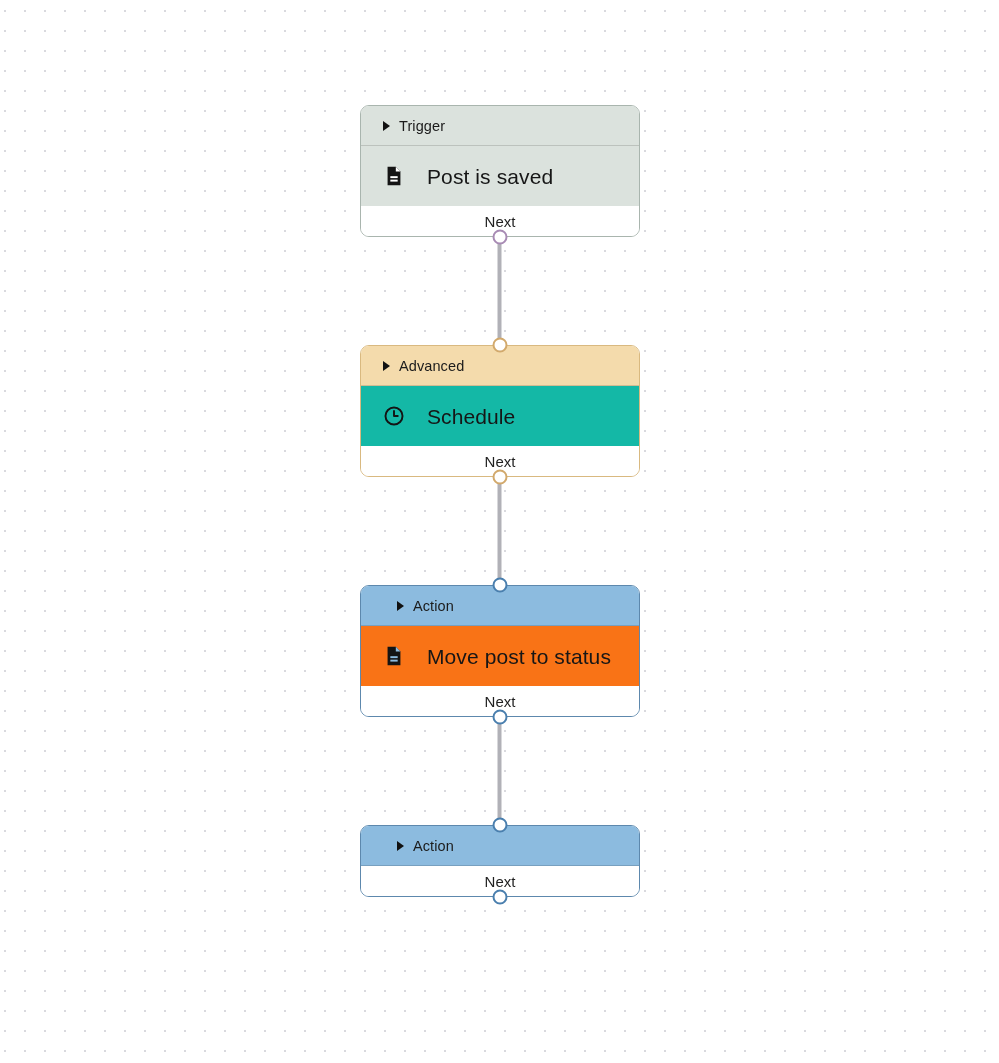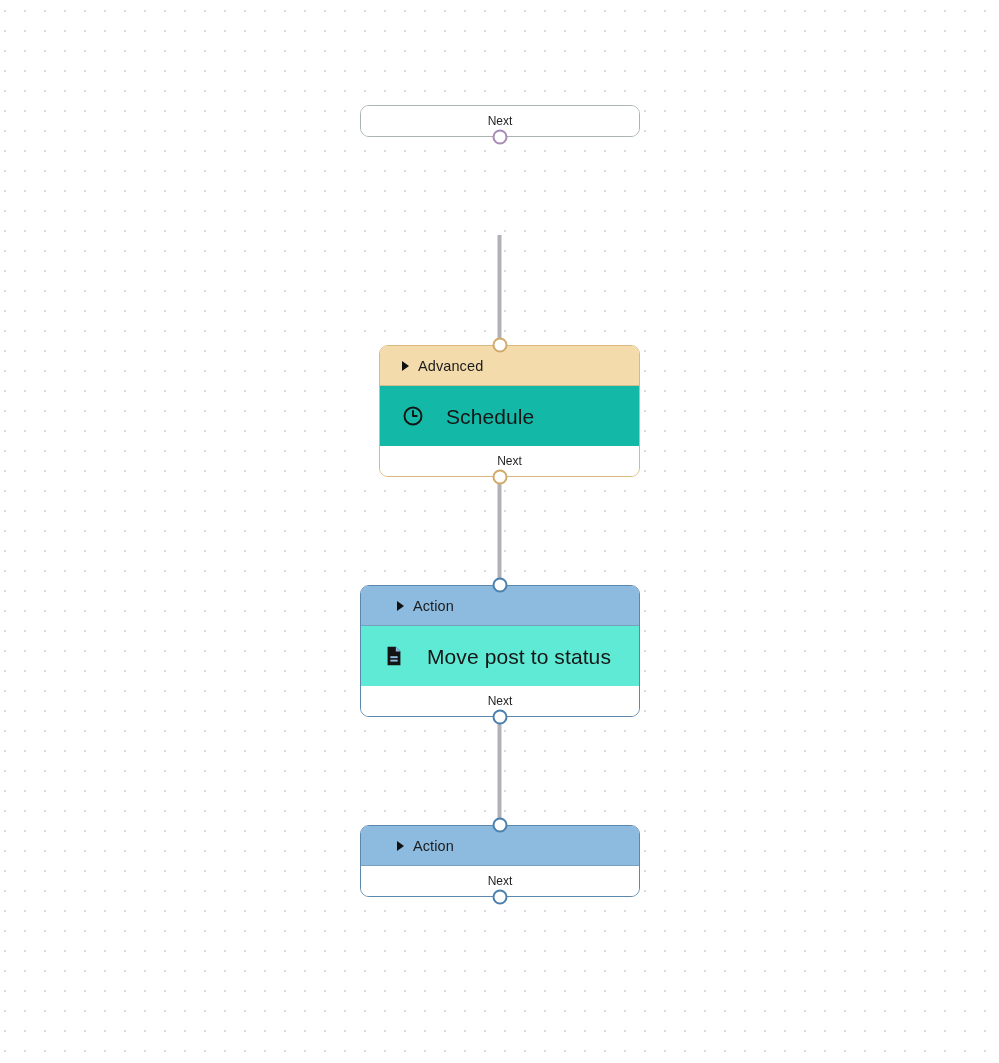--- a/index.html
+++ b/index.html
@@ -97,21 +97,21 @@
     white-space: nowrap;
     letter-spacing: 0.1px;
   }
 
   .node-footer {
     height: 30px;
     background: #ffffff;
     display: flex;
     align-items: center;
     justify-content: center;
-    font-size: 12px;
+    font-size: 15px;
     color: #1f1f1f;
   }
 
   
   .handle {
     position: absolute;
     width: 15px;
     height: 15px;
     border-radius: 50%;
     background: #ffffff;
@@ -122,43 +122,56 @@
   }
   .handle.target { top: 0; }
   .handle.source { top: 100%; }
 
   
   .node-trigger .node-frame  { border-color: #a9b5ae; }
   .node-trigger .node-header { background: #dbe2dd; }
   .node-trigger .node-body   { background: #dbe2dd; }
   .node-trigger .handle      { border-color: #a88bb4; }
 
-  .node-advanced .node-frame  { border-color: #d9b980; margin-left: 19px; }
+  .node-advanced .node-frame  { border-color: #d9b980; }
   .node-advanced .node-header { background: #f4dbac; }
   .node-advanced .node-body   { background: #14b8a6; }
   .node-advanced .handle      { border-color: #d2a96c; }
 
   .node-action .node-frame  { border-color: #5d88ad; }
   .node-action .node-header { background: #8cbbdf; padding-left: 36px; }
-  .node-action .node-body   { background: #5eead4; }
+  .node-action .node-body   { background: #f97316; }
   .node-action .handle      { border-color: #4a7fae; }
 </style>
 </head>
 <body>
 
 <div id="flow-canvas">
 
   <svg id="edge-layer" width="999" height="1063" viewBox="0 0 999 1063">
     <path class="flow-edge" d="M 499.5 235 L 499.5 345"></path>
     <path class="flow-edge" d="M 499.5 475 L 499.5 585"></path>
     <path class="flow-edge" d="M 499.5 715 L 499.5 825"></path>
   </svg>
 
   <div class="flow-node node-trigger" style="left:360px; top:105px;">
     <div class="node-frame">
+      <div class="node-header">
+        <span class="caret"></span>
+        <span>Trigger</span>
+      </div>
+      <div class="node-body">
+        <svg class="node-icon" viewBox="0 0 24 24">
+          <path fill="#141414" d="M5 2 h9 l5 5 v15 a0 0 0 0 1 0 0 H5 a0 0 0 0 1 0 0 Z"></path>
+          <path fill="#ffffff" d="M14 2 v5 h5 Z"></path>
+          <rect x="8" y="12.2" width="8" height="2.1" fill="#ffffff"></rect>
+          <rect x="8" y="16.0" width="8" height="2.1" fill="#ffffff"></rect>
+        </svg>
+        <span class="node-title">Post is saved</span>
+      </div>
       <div class="node-footer">
         <span>Next</span>
       </div>
     </div>
     <span class="handle source"></span>
   </div>
 
   <div class="flow-node node-advanced" style="left:360px; top:345px;">
     <div class="node-frame">
       <div class="node-header">

